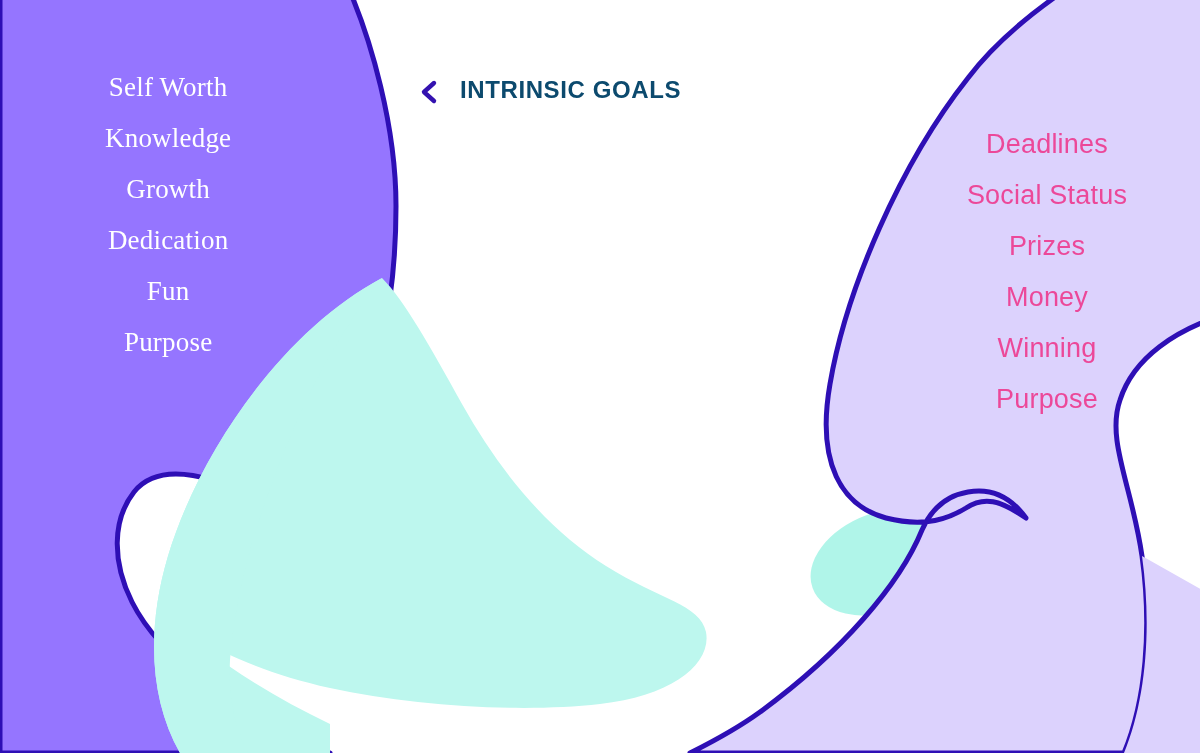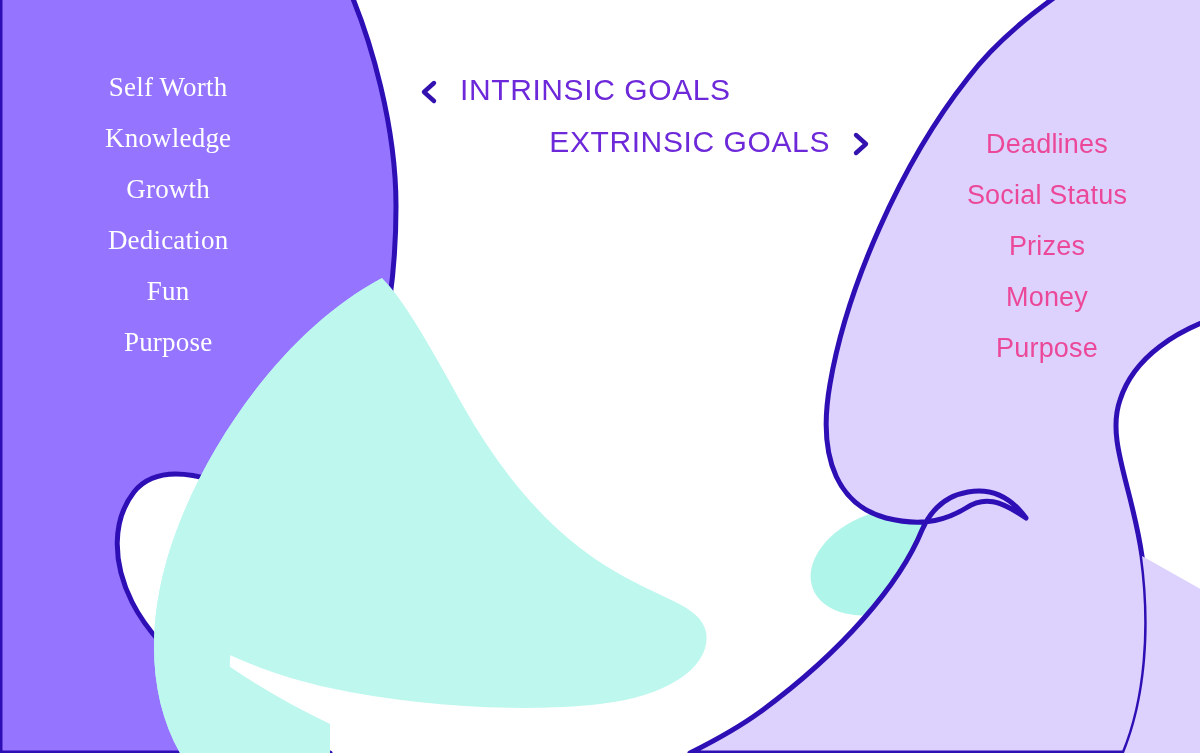--- a/index.html
+++ b/index.html
@@ -37,24 +37,24 @@
   .heading-row {
     display: flex;
     align-items: center;
     height: 52px;
     gap: 20px;
   }
   .heading-row.row-intrinsic { justify-content: flex-start; padding-left: 18px; }
   .heading-row.row-extrinsic { justify-content: flex-end; padding-right: 8px; }
 
   .heading-text {
-    font-size: 30px;
-    font-weight: 400;
+    font-size: 24px;
+    font-weight: 700;
     letter-spacing: 0.6px;
-    color: #6d28d9;
+    color: #0c4a6e;
     white-space: nowrap;
     font-family: "Liberation Sans", sans-serif;
   }
   .chev {
     display: inline-block;
     width: 22px;
     height: 22px;
     flex: 0 0 auto;
   }
   .chev svg { display: block; }
@@ -161,40 +161,33 @@
 
     <div class="heading-row row-intrinsic">
       <span class="chev">
         <svg width="22" height="26" viewBox="0 0 22 26" xmlns="http://www.w3.org/2000/svg">
           <polyline points="16,4 6,13 16,22" fill="none" stroke="#3412B0" stroke-width="4.4" stroke-linecap="round" stroke-linejoin="round"></polyline>
         </svg>
       </span>
       <span class="heading-text">INTRINSIC GOALS</span>
     </div>
 
-    <div class="heading-row row-extrinsic">
-      <span class="heading-text">EXTRINSIC GOALS</span>
-      <span class="chev">
-        <svg width="22" height="26" viewBox="0 0 22 26" xmlns="http://www.w3.org/2000/svg">
-          <polyline points="6,4 16,13 6,22" fill="none" stroke="#3412B0" stroke-width="4.4" stroke-linecap="round" stroke-linejoin="round"></polyline>
-        </svg>
-      </span>
-    </div>
   </div>
 
   <div class="list-left">
     <div class="item">Self Worth</div>
     <div class="item">Knowledge</div>
     <div class="item">Growth</div>
     <div class="item">Dedication</div>
     <div class="item">Fun</div>
     <div class="item">Purpose</div>
   </div>
 
   <div class="list-right">
     <div class="item">Deadlines</div>
     <div class="item">Social Status</div>
     <div class="item">Prizes</div>
     <div class="item">Money</div>
+    <div class="item">Winning</div>
     <div class="item">Purpose</div>
   </div>
 
 </div>
 
 </body></html>

